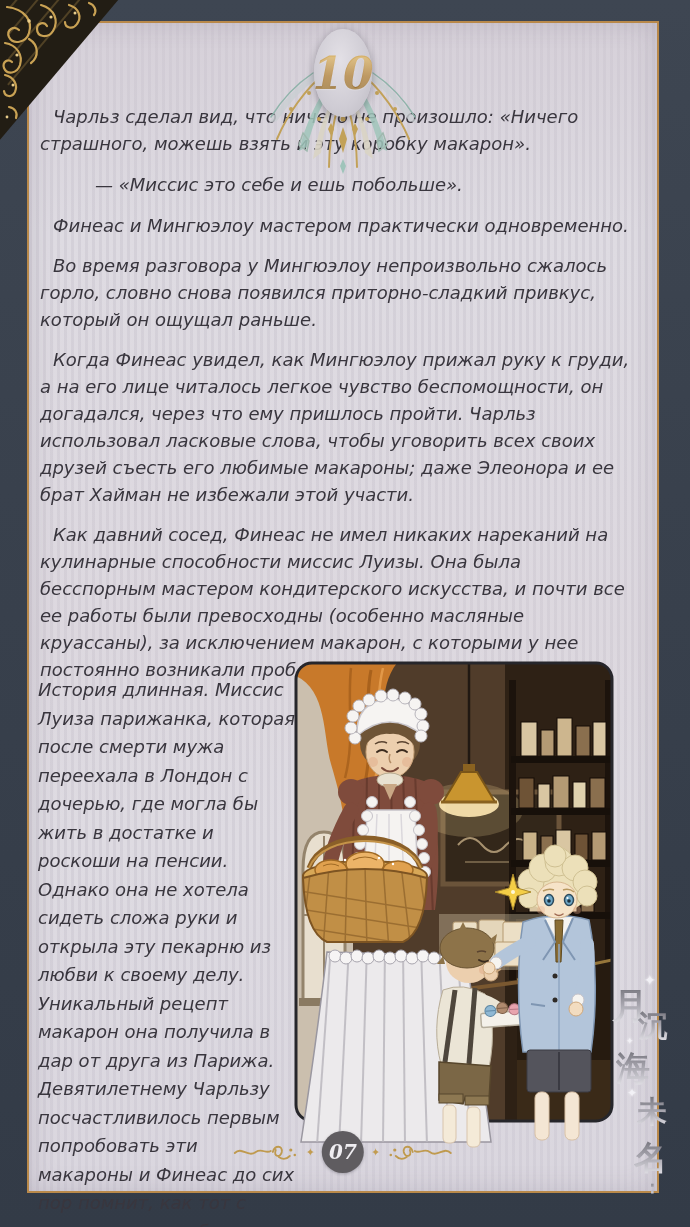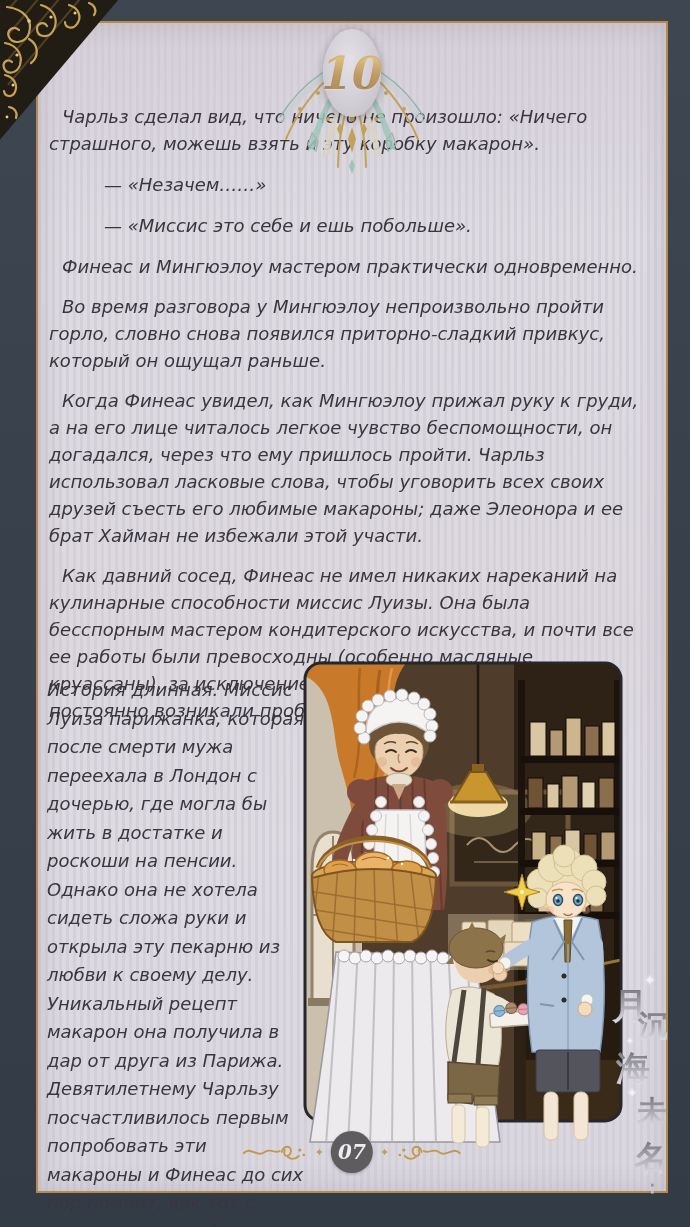--- a/index.html
+++ b/index.html
@@ -3,21 +3,21 @@
 <meta charset="utf-8">
 <style>
   html,body{margin:0;padding:0;background:#2e3540;}
   .canvas{
     position:relative;width:690px;height:1227px;overflow:hidden;
     background:linear-gradient(180deg,#3e4652 0%,#39414d 40%,#333b47 100%);
     font-family:"DejaVu Sans",sans-serif;
   }
   
   .page{
-    position:absolute;left:36px;top:21px;width:628px;height:1168px;
+    position:absolute;left:27px;top:21px;width:628px;height:1168px;
     border:2px solid #b9894a;
     background-color:#dcd9e0;
     background-image:
       linear-gradient(180deg,rgba(207,199,209,.55) 0%,rgba(224,220,228,0) 18%,rgba(216,206,214,.25) 52%,rgba(224,220,228,0) 70%,rgba(210,205,216,.35) 100%),
       repeating-linear-gradient(90deg,rgba(110,100,125,.075) 0 3px,rgba(255,255,255,.06) 3px 7px);
     box-shadow:inset 0 0 26px rgba(90,80,100,.18);
   }
   
   .chapter-wrap{position:absolute;left:50%;top:0;transform:translateX(-50%);width:220px;height:150px;z-index:5;}
   .chapter-feathers{position:absolute;left:50%;top:40px;transform:translateX(-50%);}
@@ -114,24 +114,23 @@
           <path d="M100,96 l3,7 -3,8 -3,-8 Z" fill="#9fc4ba"></path>
         </g>
       </svg>
       <div class="chapter-oval">
         <span class="chapter-num">10</span>
       </div>
     </div>
 
     <div class="content">
       <p>Чарльз сделал вид, что ничего не произошло: «Ничего страшного, можешь взять и эту коробку макарон».</p>
-      <p class="dialogue">— «Незачем……»</p>
       <p class="dialogue">— «Миссис это себе и ешь побольше».</p>
       <p>Финеас и Мингюэлоу мастером практически одновременно.</p>
-      <p>Во время разговора у Мингюэлоу непроизвольно пройти горло, словно снова появился приторно-сладкий привкус, который он ощущал раньше.</p>
+      <p>Во время разговора у Мингюэлоу непроизвольно сжалось горло, словно снова появился приторно-сладкий привкус, который он ощущал раньше.</p>
       <p>Когда Финеас увидел, как Мингюэлоу прижал руку к груди, а на его лице читалось легкое чувство беспомощности, он догадался, через что ему пришлось пройти. Чарльз использовал ласковые слова, чтобы уговорить всех своих друзей съесть его любимые макароны; даже Элеонора и ее брат Хайман не избежали этой участи.</p>
       <p>Как давний сосед, Финеас не имел никаких нареканий на кулинарные способности миссис Луизы. Она была бесспорным мастером кондитерского искусства, и почти все ее работы были превосходны (особенно масляные круассаны), за исключением макарон, с которыми у нее постоянно возникали проблемы.</p>
     </div>
 
     <div class="col-text">История длинная. Миссис Луиза парижанка, которая после смерти мужа переехала в Лондон с дочерью, где могла бы жить в достатке и роскоши на пенсии. Однако она не хотела сидеть сложа руки и открыла эту пекарню из любви к своему делу. Уникальный рецепт макарон она получила в дар от друга из Парижа. Девятилетнему Чарльзу посчастливилось первым попробовать эти макароны и Финеас до сих пор помнит, как тот с наслаждением облизывал губы, после того, как съел их.</div>
 
     <div class="illus">
       <svg width="322" height="495" viewBox="0 0 322 495">
         <defs>
           <clipPath id="frameClip">

